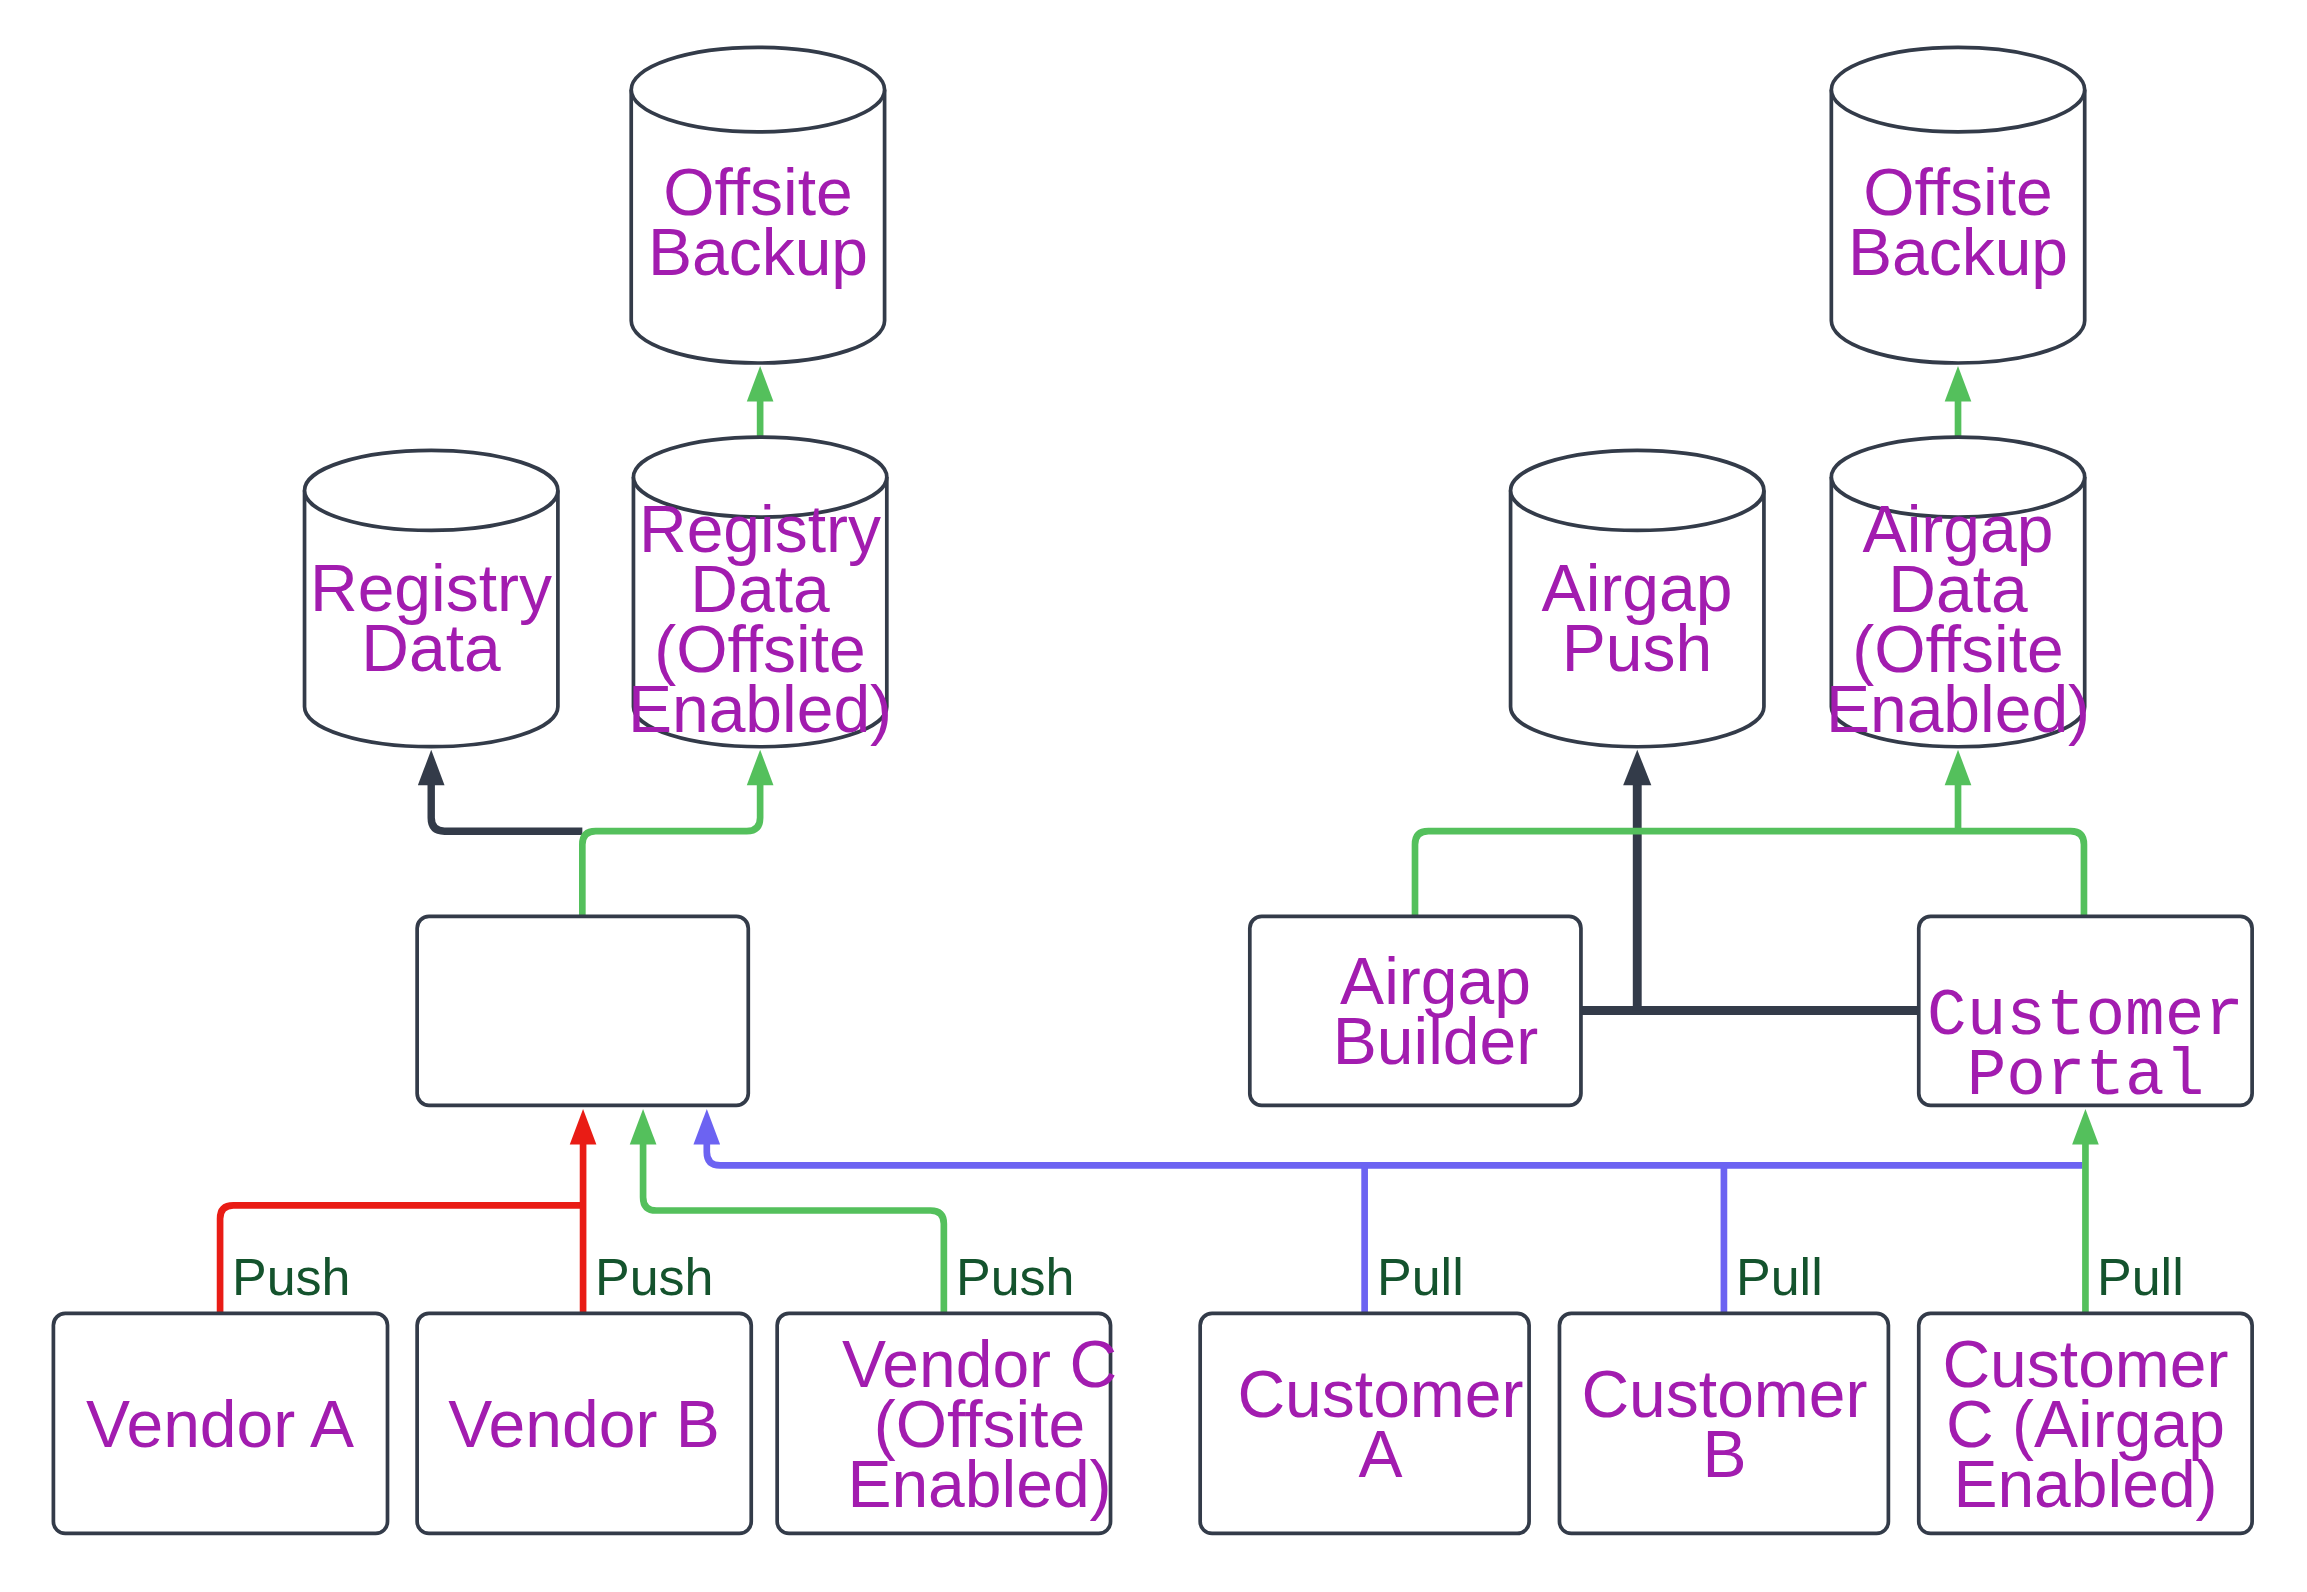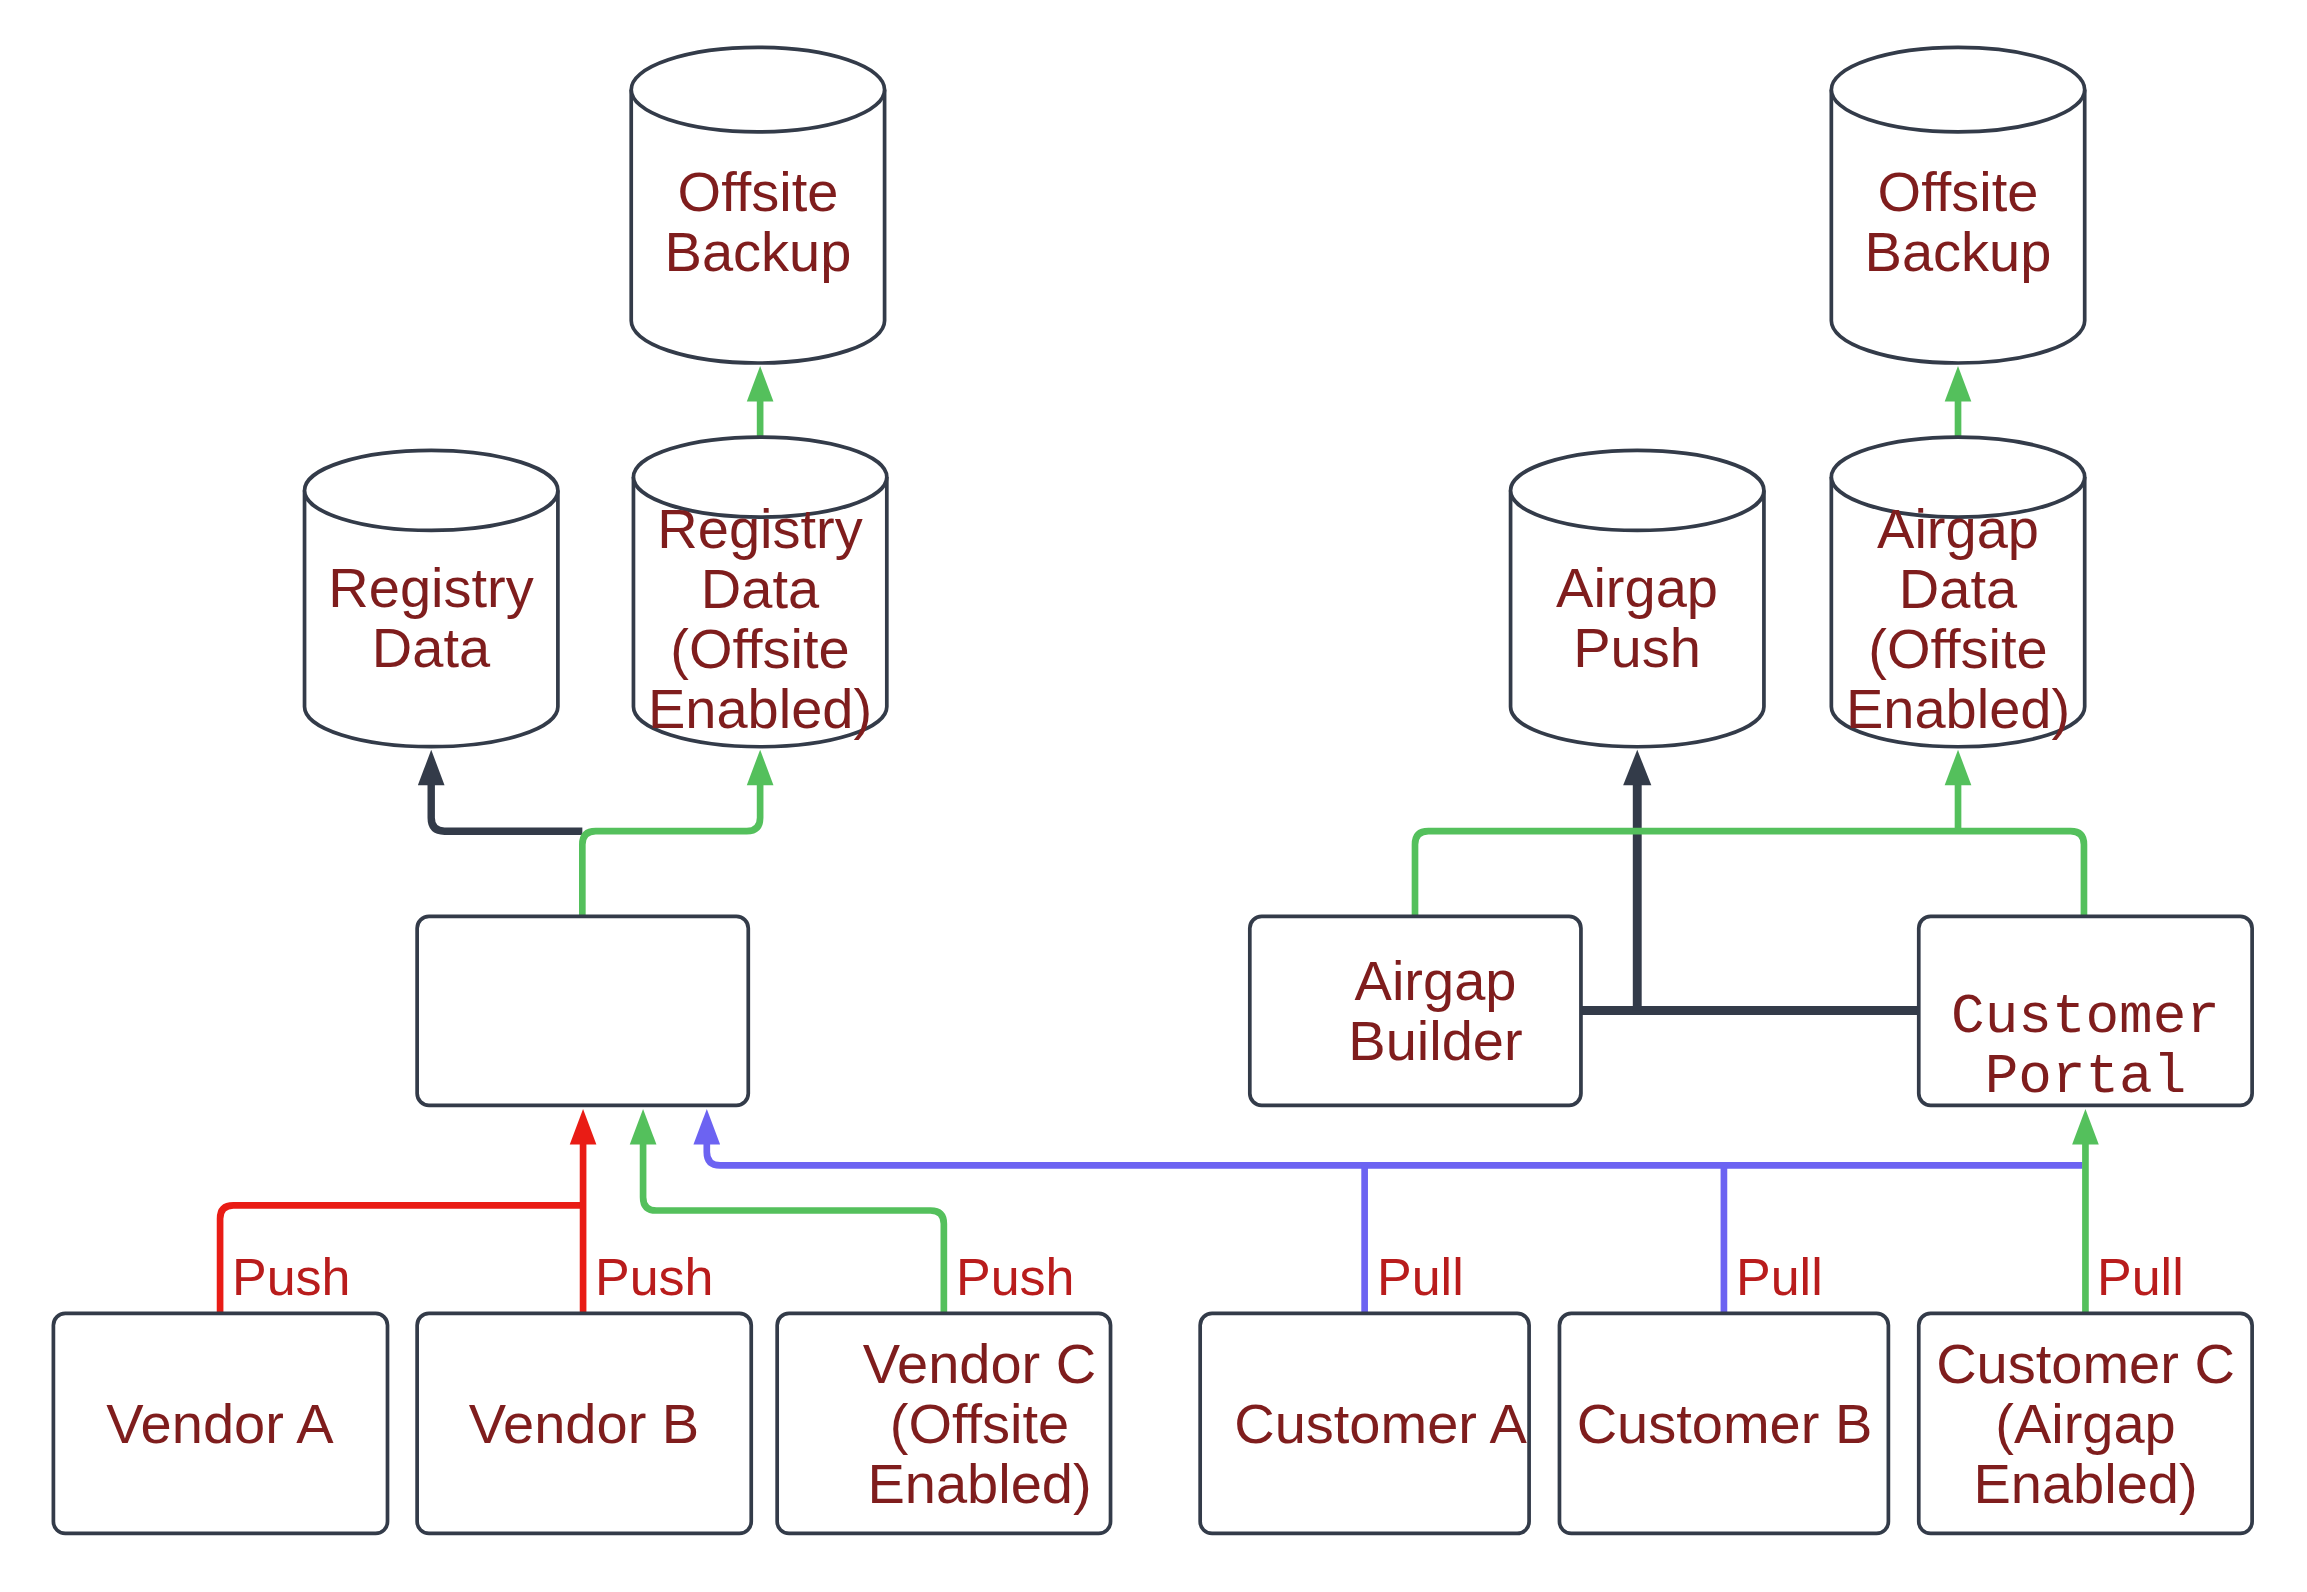--- a/index.html
+++ b/index.html
@@ -8,28 +8,28 @@
     width:2307px;height:1592px;
     background:#ffffff;
     font-family:"Liberation Sans", sans-serif;
     overflow:hidden;
   }
   .layer{position:absolute;left:0;top:0;}
   .lbl{
     position:absolute;
     display:flex;align-items:center;justify-content:center;
     text-align:center;
-    color:#7f1d1d;
-    font-size:56px;line-height:60px;
+    color:#a21caf;
+    font-size:66px;line-height:60px;
     pointer-events:none;
   }
   .edge-lbl{
     position:absolute;
     display:flex;align-items:center;
-    color:#b91c1c;
+    color:#14532d;
     font-size:52px;line-height:52px;
     white-space:nowrap;
   }
 </style>
 </head>
 <body>
 
 <div class="canvas">
 
   <svg class="layer" width="2307" height="1592" viewBox="0 0 3114 2149">

